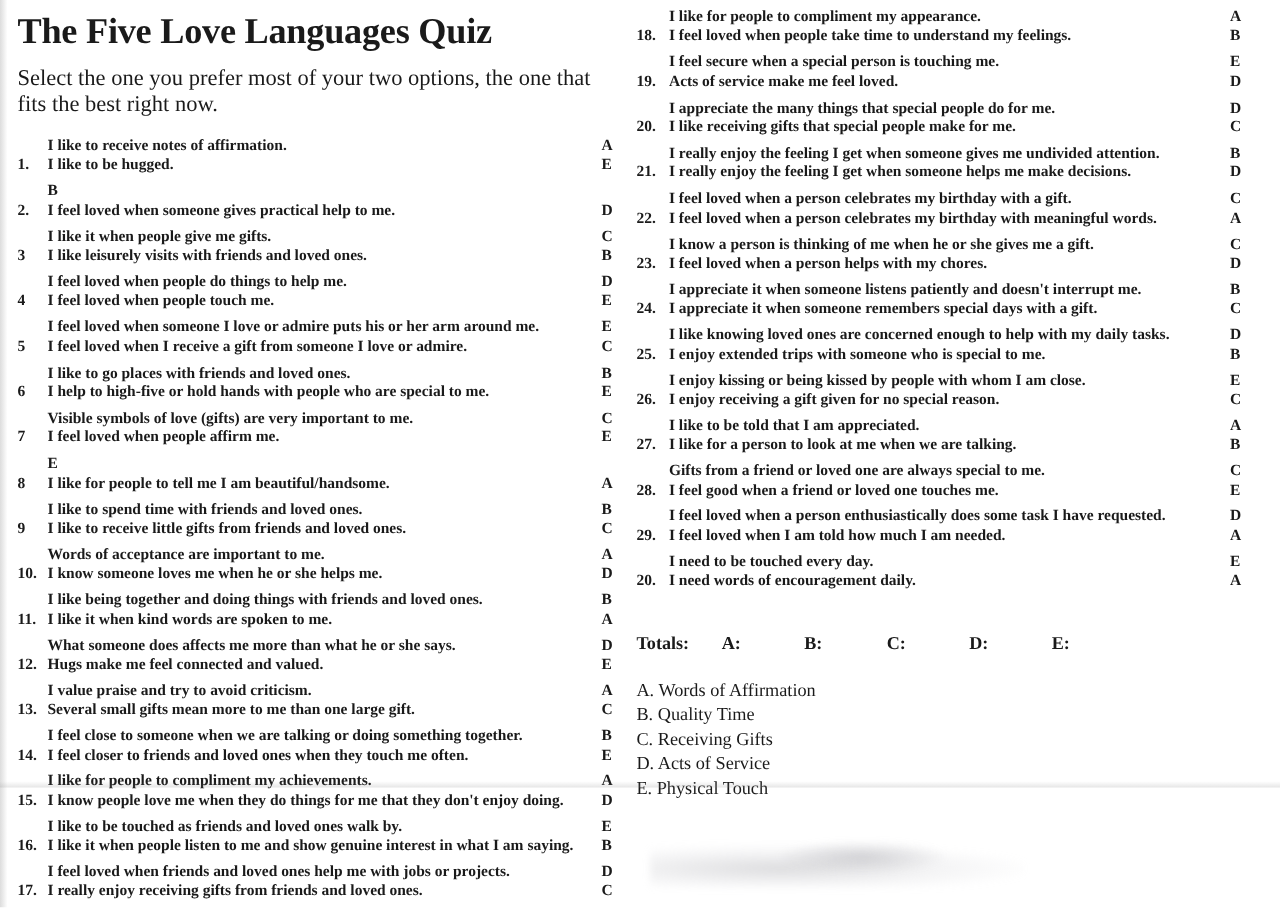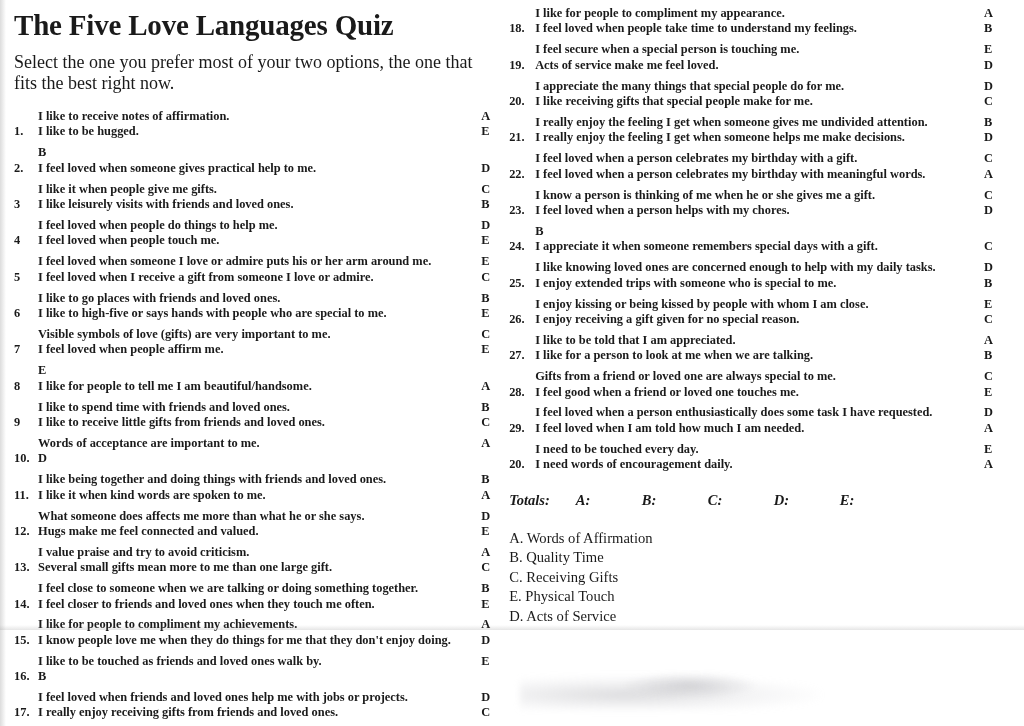--- a/index.html
+++ b/index.html
@@ -89,26 +89,25 @@
   }
   .col-right .qnum {
     width: 26px;
     flex: 0 0 26px;
   }
   .col-right .qletter {
     width: 14px;
     flex: 0 0 14px;
   }
   .totals {
-    margin-top: 19px;
+    margin-top: 34px;
     font-size: 14.5px;
     font-weight: bold;
     display: flex;
     align-items: baseline;
-    font-style: italic;
   }
   .totals .tlabel {
     margin-right: 26px;
   }
   .totals .tslot {
     width: 66px;
   }
   .legend {
     margin-top: 20px;
   }
@@ -223,21 +222,21 @@
           </div>
         </div>
         <div class="qrow">
           <div class="qnum">6</div>
           <div class="qbody">
             <div class="qopt">
               <span class="qtext">I like to go places with friends and loved ones.</span>
               <span class="qletter">B</span>
             </div>
             <div class="qopt">
-              <span class="qtext">I like to high-five or says hands with people who are special to me.</span>
+              <span class="qtext">I help to high-five or hold hands with people who are special to me.</span>
               <span class="qletter">E</span>
             </div>
           </div>
         </div>
         <div class="qrow">
           <div class="qnum">7</div>
           <div class="qbody">
             <div class="qopt">
               <span class="qtext">Visible symbols of love (gifts) are very important to me.</span>
               <span class="qletter">C</span>
@@ -274,20 +273,21 @@
           </div>
         </div>
         <div class="qrow">
           <div class="qnum">10.</div>
           <div class="qbody">
             <div class="qopt">
               <span class="qtext">Words of acceptance are important to me.</span>
               <span class="qletter">A</span>
             </div>
             <div class="qopt">
+              <span class="qtext">I know someone loves me when he or she helps me.</span>
               <span class="qletter">D</span>
             </div>
           </div>
         </div>
         <div class="qrow">
           <div class="qnum">11.</div>
           <div class="qbody">
             <div class="qopt">
               <span class="qtext">I like being together and doing things with friends and loved ones.</span>
               <span class="qletter">B</span>
@@ -351,20 +351,21 @@
           </div>
         </div>
         <div class="qrow">
           <div class="qnum">16.</div>
           <div class="qbody">
             <div class="qopt">
               <span class="qtext">I like to be touched as friends and loved ones walk by.</span>
               <span class="qletter">E</span>
             </div>
             <div class="qopt">
+              <span class="qtext">I like it when people listen to me and show genuine interest in what I am saying.</span>
               <span class="qletter">B</span>
             </div>
           </div>
         </div>
         <div class="qrow">
           <div class="qnum">17.</div>
           <div class="qbody">
             <div class="qopt">
               <span class="qtext">I feel loved when friends and loved ones help me with jobs or projects.</span>
               <span class="qletter">D</span>
@@ -455,20 +456,21 @@
             <div class="qopt">
               <span class="qtext">I feel loved when a person helps with my chores.</span>
               <span class="qletter">D</span>
             </div>
           </div>
         </div>
         <div class="qrow">
           <div class="qnum">24.</div>
           <div class="qbody">
             <div class="qopt">
+              <span class="qtext">I appreciate it when someone listens patiently and doesn't interrupt me.</span>
               <span class="qletter">B</span>
             </div>
             <div class="qopt">
               <span class="qtext">I appreciate it when someone remembers special days with a gift.</span>
               <span class="qletter">C</span>
             </div>
           </div>
         </div>
         <div class="qrow">
           <div class="qnum">25.</div>
@@ -556,22 +558,22 @@
       <span class="tslot">B:</span>
       <span class="tslot">C:</span>
       <span class="tslot">D:</span>
       <span class="tslot">E:</span>
     </div>
 
     <div class="legend">
       <div class="legend-item">A. Words of Affirmation</div>
       <div class="legend-item">B. Quality Time</div>
       <div class="legend-item">C. Receiving Gifts</div>
+      <div class="legend-item">D. Acts of Service</div>
       <div class="legend-item">E. Physical Touch</div>
-      <div class="legend-item">D. Acts of Service</div>
     </div>
   </div>
 
   <div class="smudge"></div>
   <div class="smudge2"></div>
   <div class="edge-shadow-left"></div>
   <div class="edge-shadow-bottom"></div>
 </div>
 
 </body></html>

